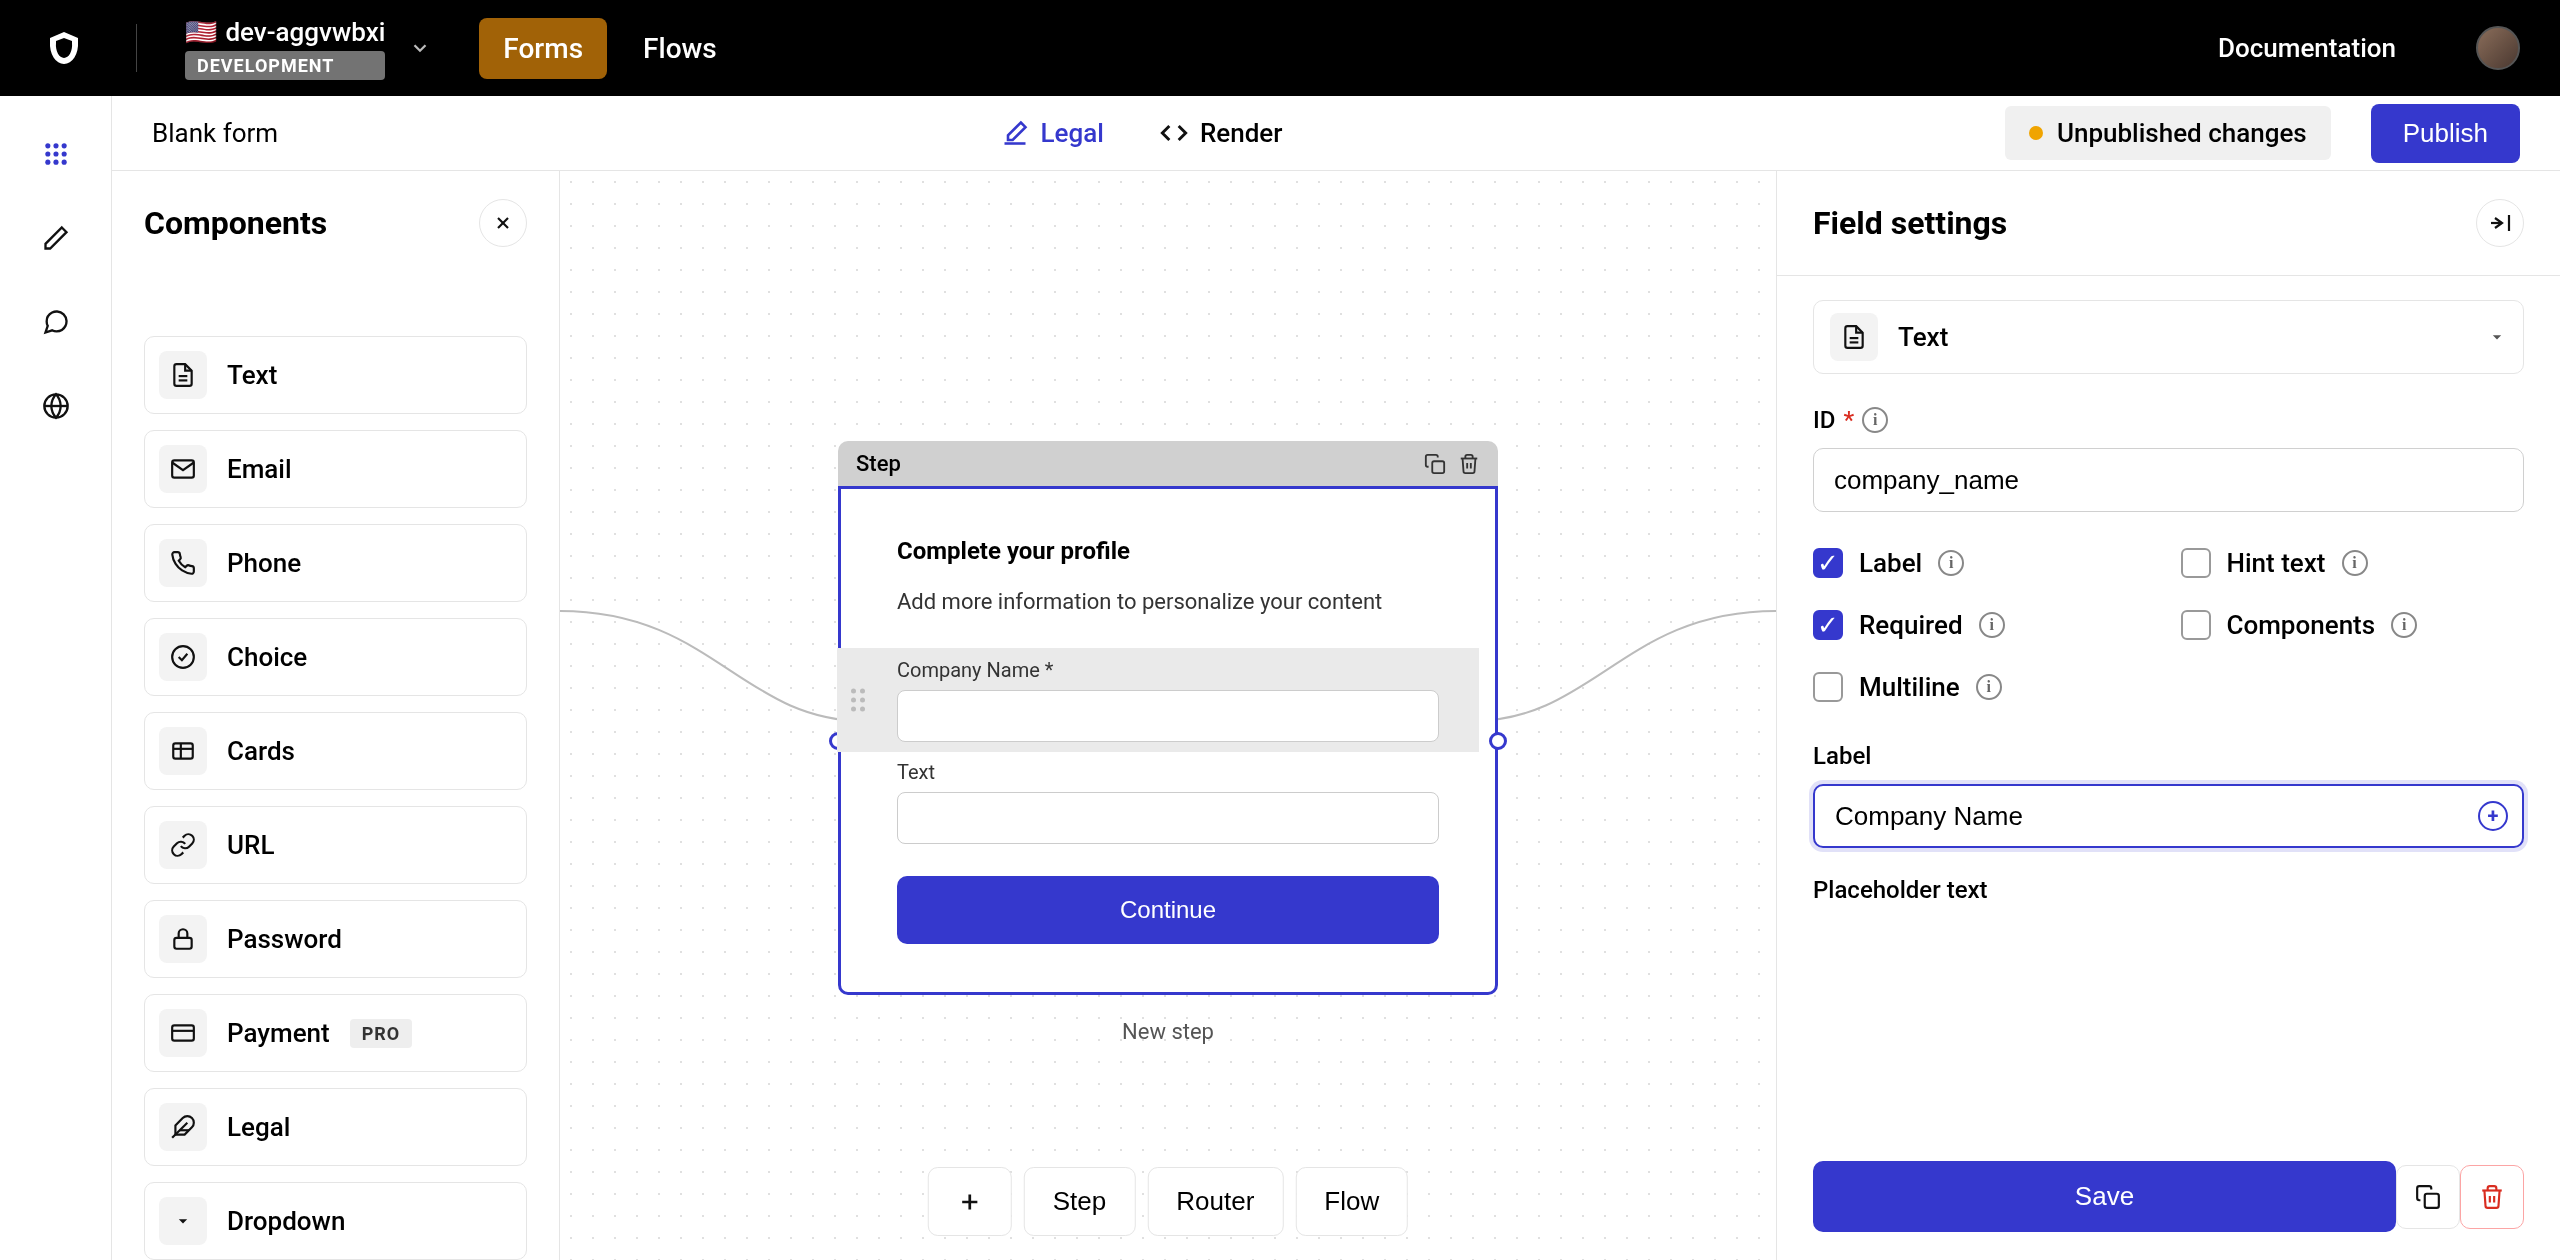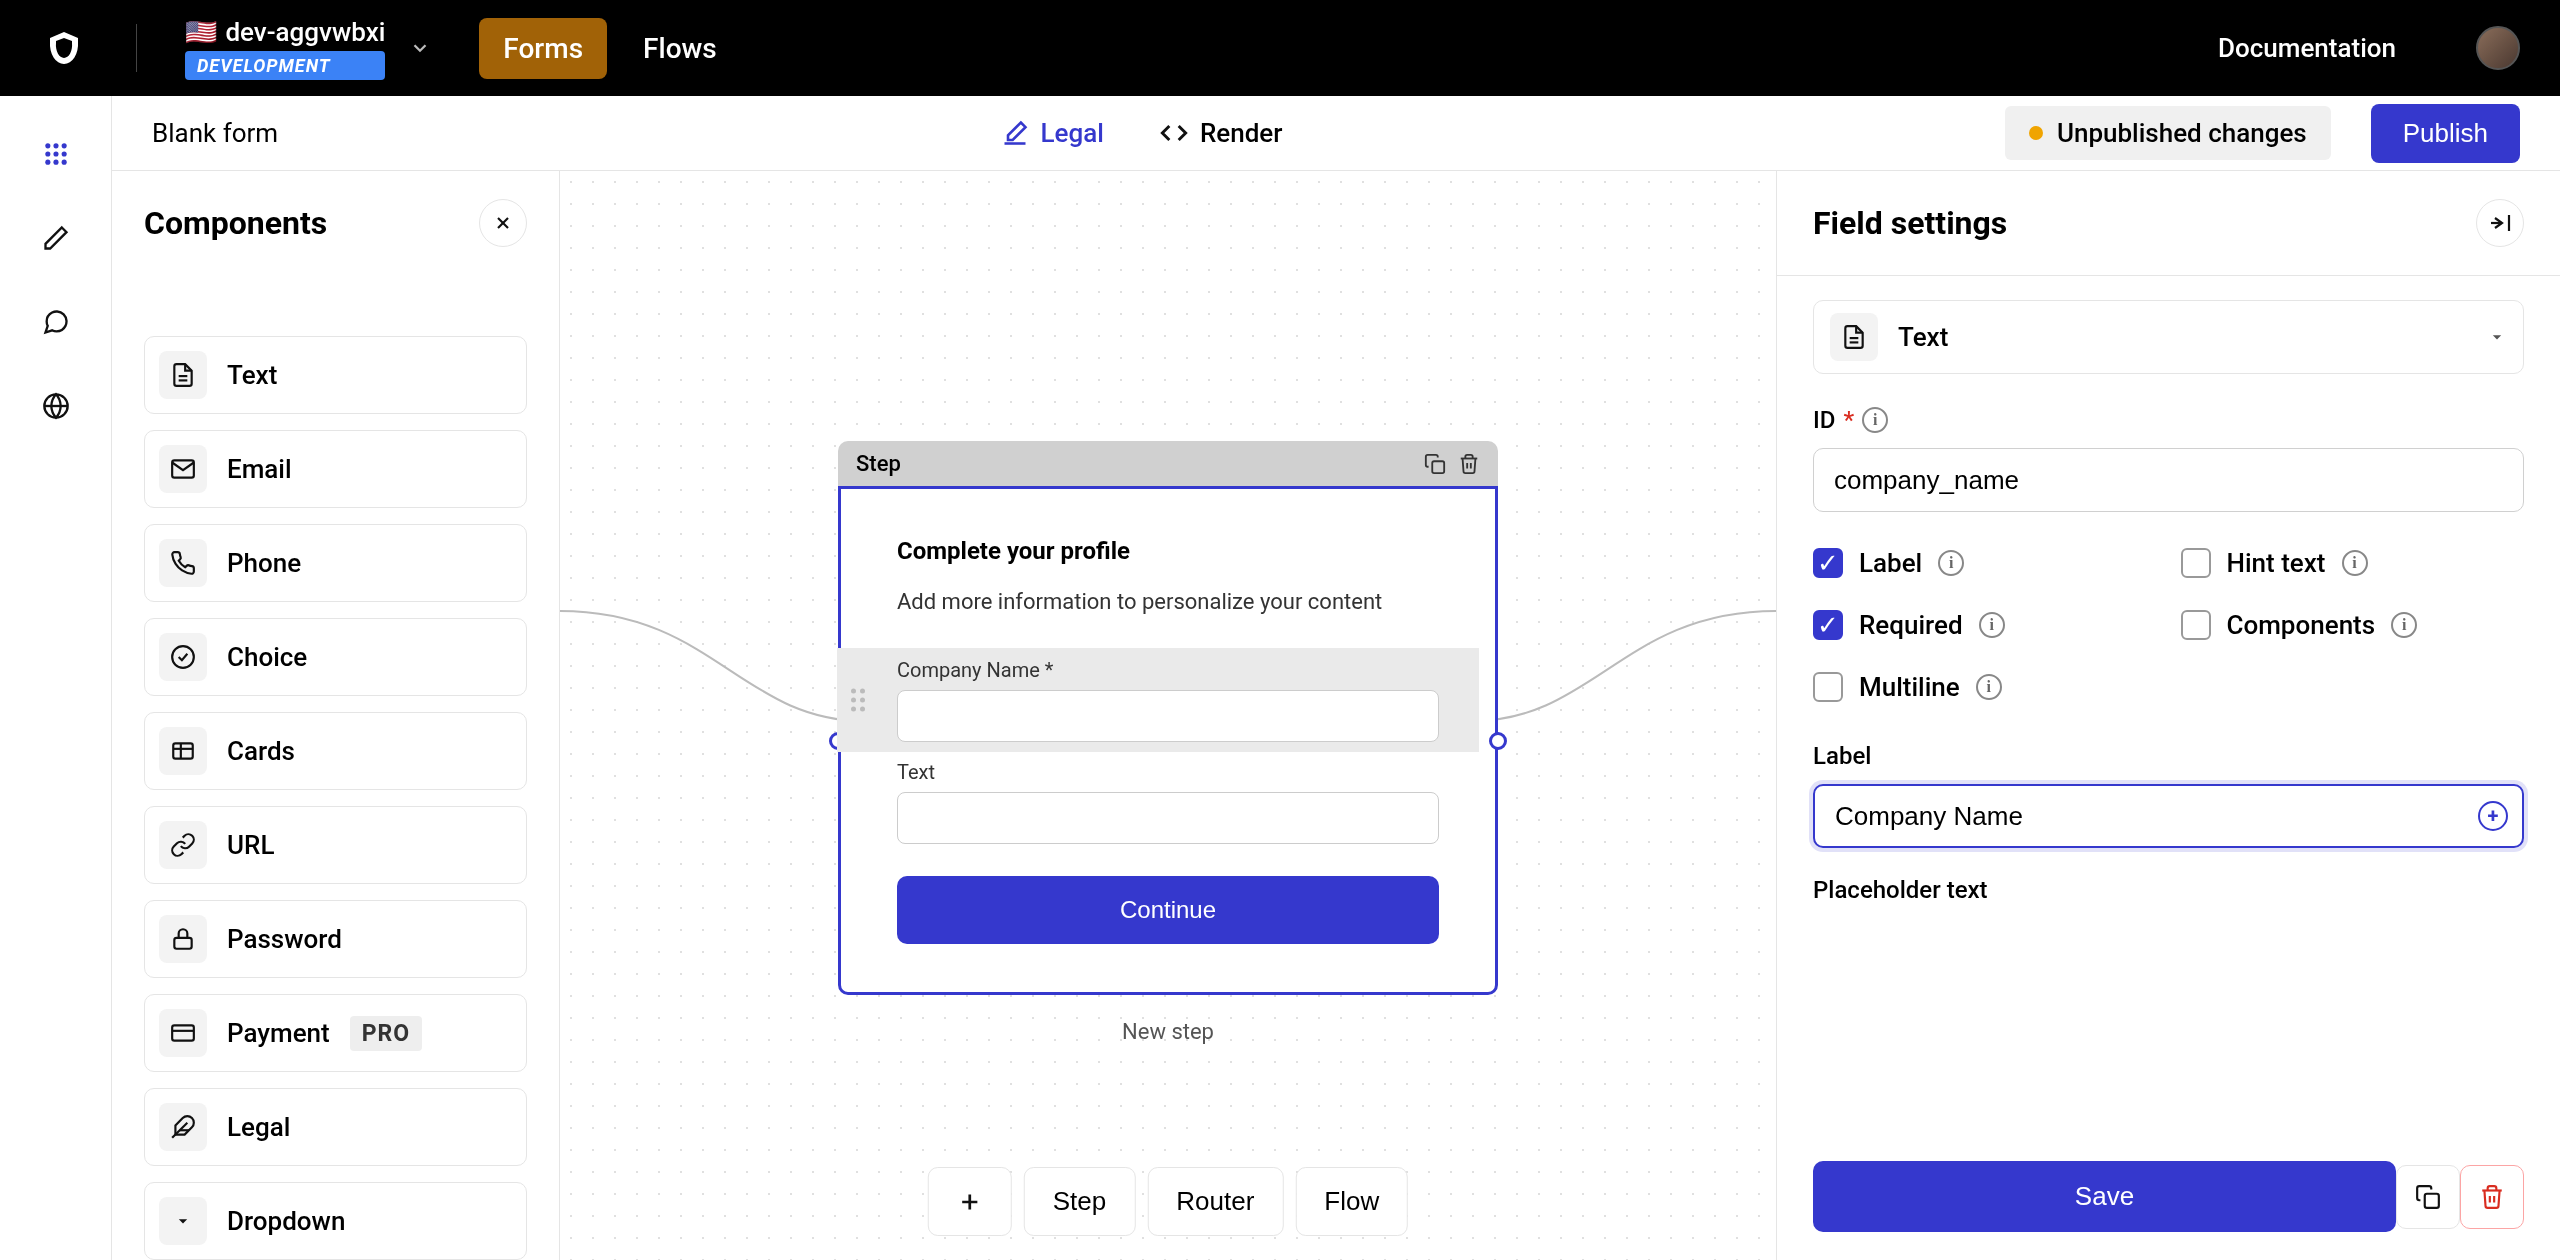--- a/index.html
+++ b/index.html
@@ -5,21 +5,21 @@
 * { margin: 0; padding: 0; box-sizing: border-box; }
 body { font-family: -apple-system, BlinkMacSystemFont, "Segoe UI", Roboto, sans-serif; background: #fff; width: 2560px; height: 1260px; overflow: hidden; transform-origin: top left; }
 :root { --accent: #3538cd; --blue: #3538cd; --text: #111; --muted: #666; --border: #e5e5e5; --hover: #f5f5f5; }
 
 
 .topbar { background: #000; color: #fff; height: 96px; display: flex; align-items: center; padding: 0 40px; gap: 48px; }
 .logo { width: 48px; height: 48px; display:flex; align-items:center; justify-content:center; }
 .divider-v { width: 1px; height: 48px; background: #444; }
 .tenant { display: flex; flex-direction: column; gap: 4px; }
 .tenant-name { font-size: 26px; font-weight: 500; display: flex; align-items: center; gap: 8px; }
-.badge-dev { background: #3b82f6; color: #fff; font-size: 18px; font-weight: 700; letter-spacing: 1px; padding: 4px 12px; border-radius: 4px; display: inline-block; font-style: italic; }
+.badge-dev { background: #737373; color: #fff; font-size: 18px; font-weight: 700; letter-spacing: 1px; padding: 4px 12px; border-radius: 4px; display: inline-block; }
 .tenant-wrap { display: flex; align-items: center; gap: 24px; }
 .chevron { color: #bbb; }
 .nav-tabs { display: flex; gap: 12px; }
 .nav-tab { font-size: 28px; font-weight: 500; padding: 14px 24px; border-radius: 8px; cursor: pointer; }
 .nav-tab.active { background: #a16207; }
 .topbar-spacer { flex: 1; }
 .doc-link { font-size: 26px; font-weight: 500; }
 .avatar { width: 44px; height: 44px; border-radius: 50%; background: linear-gradient(135deg, #8a6d5a, #4a3830); margin-left: 32px; border: 2px solid #555; }
 
 
@@ -45,21 +45,21 @@
 
 .components { width: 448px; border-right: 1px solid var(--border); display: flex; flex-direction: column; justify-content: space-between; }
 .panel-head { display: flex; align-items: center; justify-content: space-between; padding: 28px 32px; }
 .panel-title { font-size: 32px; font-weight: 700; }
 .close-btn { width: 48px; height: 48px; border-radius: 50%; border: 1px solid var(--border); background: #fff; display: flex; align-items: center; justify-content: center; cursor: pointer; }
 .section-label { font-size: 24px; font-weight: 600; padding: 16px 32px 20px; }
 .field-list { display: flex; flex-direction: column; gap: 16px; padding: 0 32px; }
 .field-item { display: flex; align-items: center; gap: 20px; padding: 14px 14px; border: 1px solid var(--border); border-radius: 10px; cursor: pointer; }
 .field-icon { width: 48px; height: 48px; background: #f3f3f3; border-radius: 8px; display: flex; align-items: center; justify-content: center; }
 .field-label { font-size: 26px; font-weight: 500; }
-.pro-badge { background: #eee; color: #333; font-size: 23px; font-weight: 700; padding: 4px 12px; border-radius: 4px; letter-spacing: 1px; }
+.pro-badge { background: #eee; color: #333; font-size: 18px; font-weight: 700; padding: 4px 12px; border-radius: 4px; letter-spacing: 1px; }
 
 
 .canvas { flex: 1; background: #fff; position: relative; background-image: radial-gradient(#e0e0e0 1.5px, transparent 1.5px); background-size: 22px 22px; min-width: 0; }
 .step-wrap { position: absolute; left: 50%; top: 270px; transform: translateX(-50%); width: 660px; }
 .step-header { background: #d0d0d0; border-radius: 10px 10px 0 0; padding: 10px 18px; display: flex; align-items: center; font-size: 22px; font-weight: 500; gap: 12px; }
 .step-header .spacer { flex: 1; }
 .step-card { background: #fff; border: 3px solid var(--accent); border-radius: 0 0 10px 10px; padding: 48px 56px; position: relative; }
 .node-port { position: absolute; width: 18px; height: 18px; border: 3px solid var(--accent); background: #fff; border-radius: 50%; top: 50%; transform: translateY(-50%); }
 .node-port.left { left: -12px; } .node-port.right { right: -12px; }
 .step-title { font-size: 24px; font-weight: 700; margin-bottom: 20px; }

